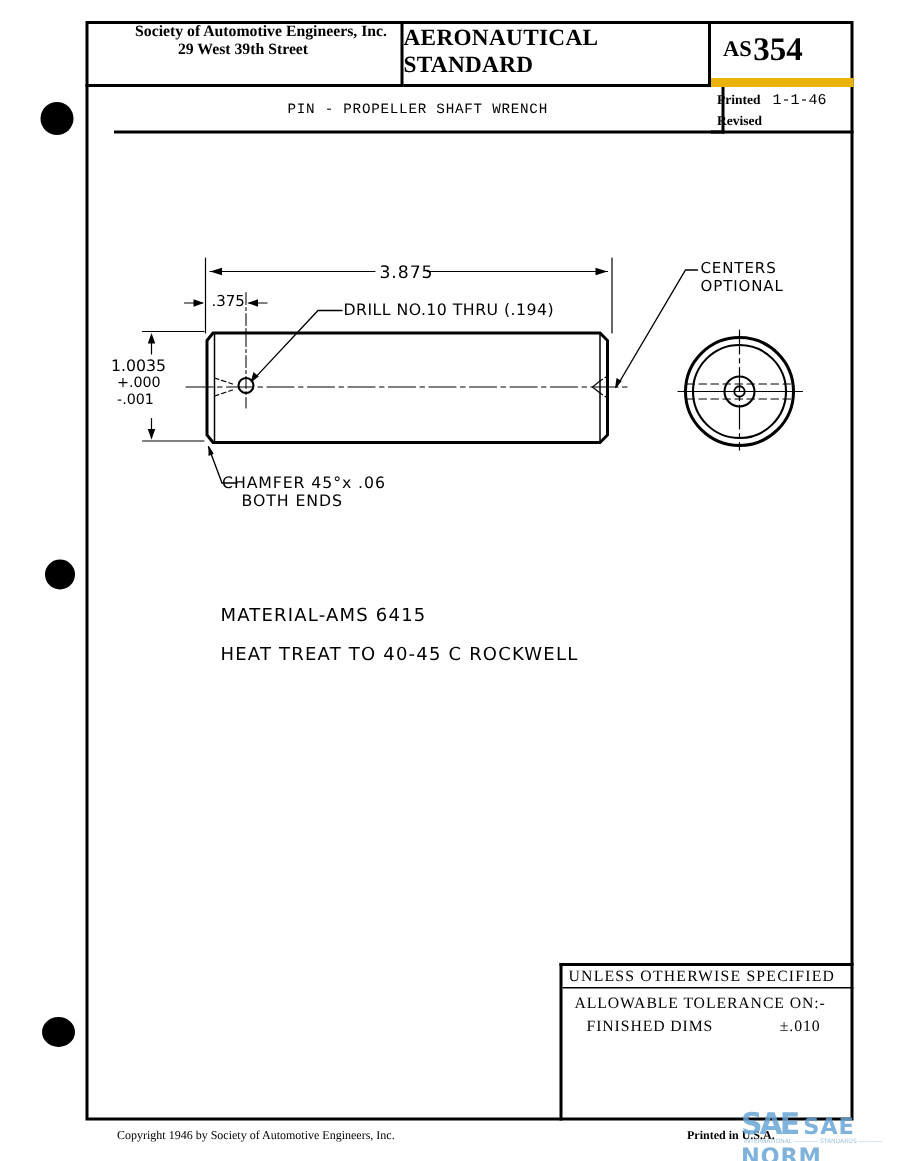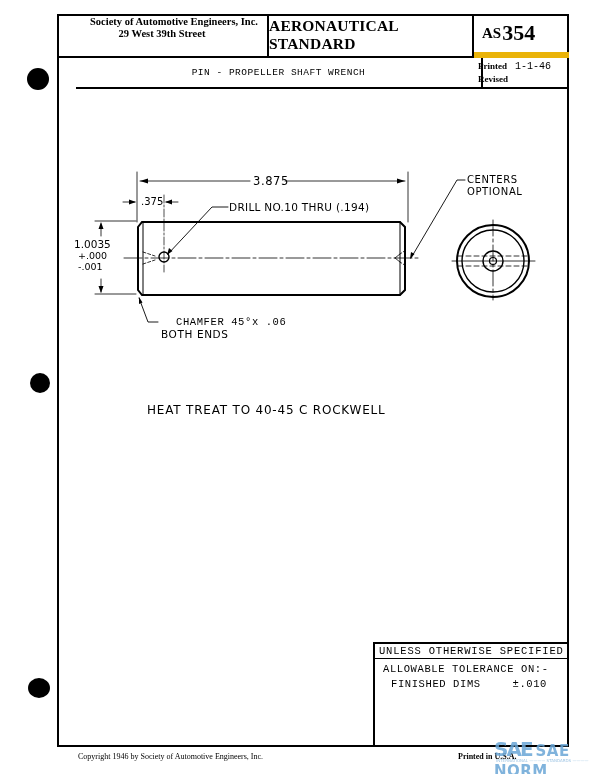--- a/index.html
+++ b/index.html
@@ -10,21 +10,21 @@
     .hdr-org .l1 { font-weight: bold; margin-left: 24px; }
     .hdr-title { position: absolute; left: 269px; top: 14px; width: 205px; height: 44px; border-right: 2px solid #000; border-bottom: 2px solid #000; box-sizing: border-box; display: flex; align-items: center; justify-content: flex-start; font-size: 15.5px; font-weight: bold; letter-spacing: 0.2px; }
     .hdr-num { position: absolute; left: 474px; top: 14px; width: 95px; height: 44px; border-bottom: 6px solid #eab308; box-sizing: border-box; display: flex; align-items: center; padding-left: 8px; font-weight: bold; }
     .hdr-num .pre { font-size: 15px; }
     .hdr-num .num { font-size: 22px; margin-left: 1px; }
     .sub-title { position: absolute; left: 57px; top: 58px; width: 407px; height: 31px; border-right: 2px solid #000; border-bottom: 2px solid #000; box-sizing: border-box; display: flex; align-items: center; justify-content: center; font-family: "Liberation Mono", monospace; font-size: 9.5px; letter-spacing: 0.5px; margin-left: 19px; }
     .issued { position: absolute; left: 474px; top: 58px; width: 95px; height: 31px; border-bottom: 2px solid #000; box-sizing: border-box; font-size: 9px; line-height: 12px; padding: 2px 0 0 4px; font-weight: bold; }
     .issued .val { font-family: "Liberation Mono", monospace; font-weight: normal; font-size: 10px; margin-left: 8px; }
     .draft { font-family: "DejaVu Sans", sans-serif; font-size: 10.5px; letter-spacing: 0.6px; }
     .notes { position: absolute; left: 147px; top: 397px; font-family: "DejaVu Sans", sans-serif; font-size: 12px; letter-spacing: 0.8px; line-height: 26px; }
-    .tol-box { position: absolute; left: 373px; top: 642px; width: 196px; height: 105px; border-left: 2px solid #000; border-top: 2px solid #000; box-sizing: border-box; font-family: Liberation Mono, monospace; }
+    .tol-box { position: absolute; left: 373px; top: 642px; width: 196px; height: 105px; border-left: 2px solid #000; border-top: 2px solid #000; box-sizing: border-box; font-family: Liberation Serif, serif; }
     .tol-head { height: 15px; border-bottom: 1.5px solid #000; font-size: 10.5px; letter-spacing: 0.8px; padding: 1px 0 0 4px; box-sizing: border-box; line-height: 13px; }
     .tol-line { font-size: 10.5px; letter-spacing: 0.6px; padding-left: 8px; line-height: 15px; }
     .tol-line2 { display: flex; justify-content: space-between; padding-right: 22px; padding-left: 16px; }
     .copyright { position: absolute; left: 78px; top: 752px; font-size: 8px; }
     .printed { position: absolute; left: 458px; top: 752px; font-size: 8px; font-weight: bold; }
     .watermark { position: absolute; left: 494px; top: 737px; font-family: "DejaVu Sans", sans-serif; font-weight: bold; color: #6aa6d6; opacity: 0.85; }
     .watermark .logo { font-size: 20px; letter-spacing: -2px; }
     .watermark .txt { font-size: 15px; margin-left: 4px; letter-spacing: 0.5px; }
     .watermark .tag { position: absolute; left: 2px; top: 21px; font-size: 4px; font-weight: normal; white-space: nowrap; color: #8ab8dd; }
     .dot { position: absolute; background: #000; border-radius: 50%; }
@@ -111,26 +111,27 @@
     <line x1="458" y1="266" x2="528" y2="266" stroke-width="0.8" stroke-dasharray="5,3"></line>
   </g>
 </svg>
 
 <div class="abs draft" style="left:253px;top:174px;font-size:11.5px;">3.875</div>
 <div class="abs draft" style="left:141px;top:196px;font-size:10px;letter-spacing:0;">.375</div>
 <div class="abs draft" style="left:229px;top:201px;font-size:10.5px;letter-spacing:0.3px;">DRILL NO.10 THRU (.194)</div>
 <div class="abs draft" style="left:74px;top:238px;font-size:10.5px;letter-spacing:0;">1.0035</div>
 <div class="abs draft" style="left:78px;top:250px;font-size:9.5px;letter-spacing:0;">+.000</div>
 <div class="abs draft" style="left:78px;top:261px;font-size:9.5px;letter-spacing:0;text-align:right;">-.001</div>
-<div class="abs draft" style="left:176px;top:316px;font-family:Liberation Mono, monospace;">CHAMFER 45°x .06</div>
+<div class="abs draft" style="left:148px;top:316px;">CHAMFER 45°x .06</div>
 <div class="abs draft" style="left:161px;top:328px;">BOTH ENDS</div>
 <div class="abs draft" style="left:467px;top:174px;font-size:10px;">CENTERS</div>
 <div class="abs draft" style="left:467px;top:186px;font-size:10px;">OPTIONAL</div>
 
 <div class="notes">
+  <div>MATERIAL-AMS 6415</div>
   <div>HEAT TREAT TO 40-45 C ROCKWELL</div>
 </div>
 
 <div class="tol-box">
   <div class="tol-head">UNLESS OTHERWISE SPECIFIED</div>
   <div class="tol-line" style="margin-top:3px;">ALLOWABLE TOLERANCE ON:-</div>
   <div class="tol-line tol-line2">
     <span>FINISHED DIMS</span>
     <span>±.010</span>
   </div>

